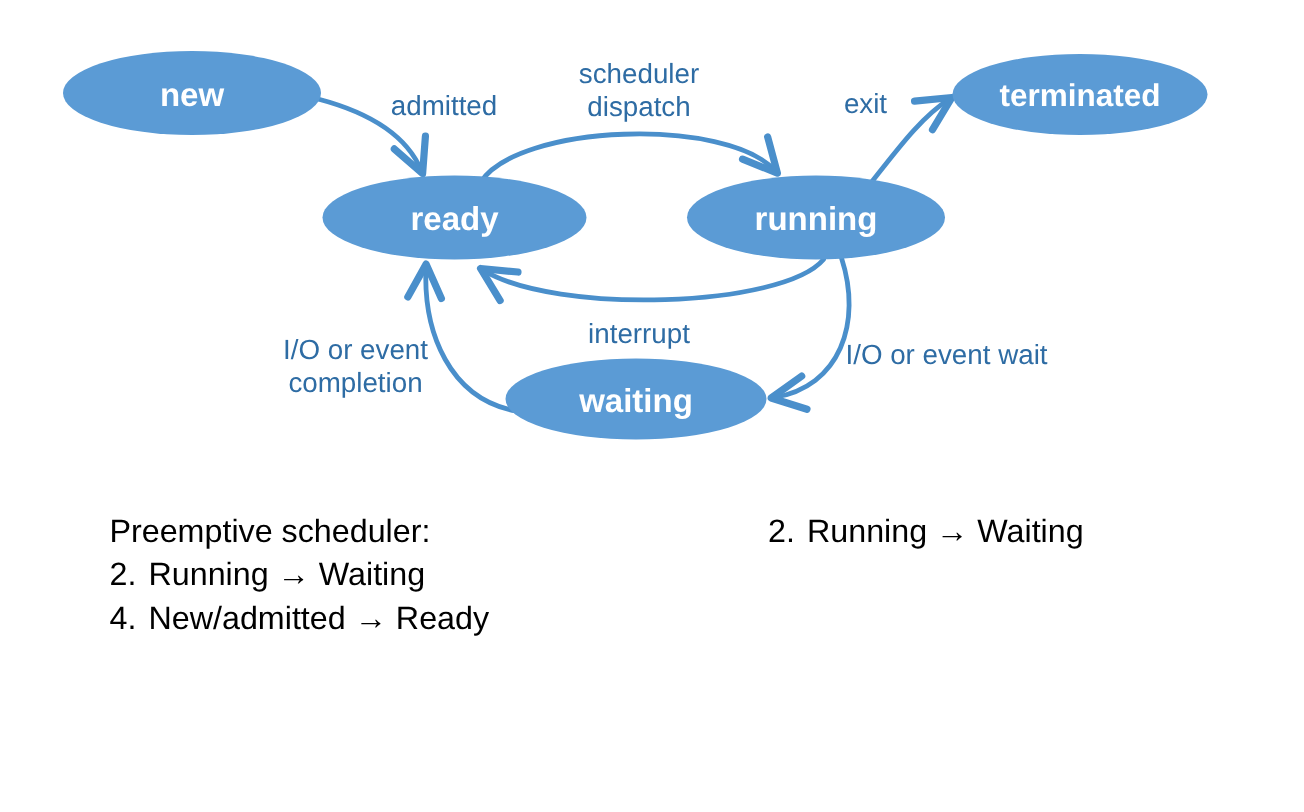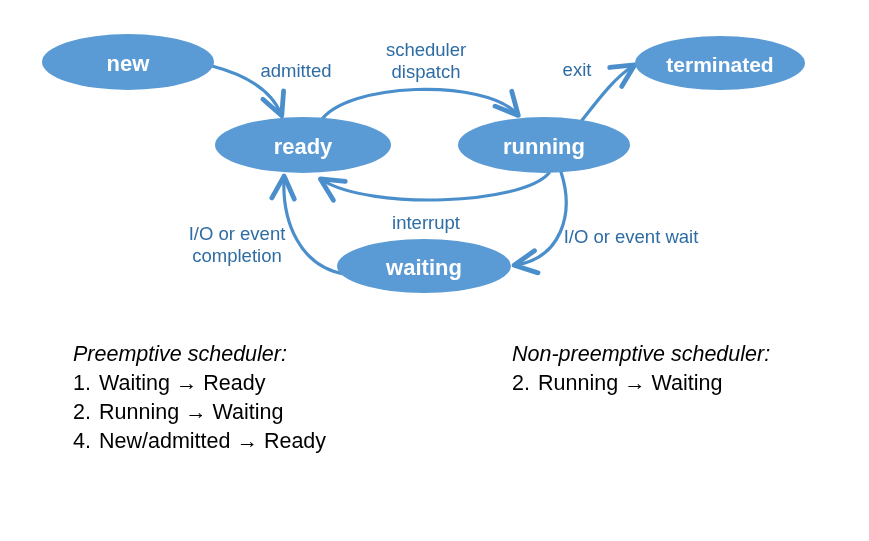--- a/index.html
+++ b/index.html
@@ -37,21 +37,20 @@
   .list-block {
     position: absolute;
     font-family: "Liberation Sans", sans-serif;
     font-size: 21.5px;
     color: #000000;
     line-height: 29px;
     white-space: nowrap;
   }
   .list-title {
     display: block;
-    font-style: italic;
   }
   .list-row {
     display: block;
   }
   .list-num {
     display: inline-block;
     width: 26px;
   }
   #left-list { left: 73px; top: 340px; }
   #right-list { left: 512px; top: 340px; }
@@ -115,28 +114,24 @@
     <text class="edge-label" x="631" y="236" font-size="18.5">I/O or event wait</text>
 
     <text class="edge-label" x="237" y="233" font-size="18.5">I/O or event</text>
     <text class="edge-label" x="237" y="255" font-size="18.5">completion</text>
   </g>
 </svg>
 
 <div class="list-block" id="left-list">
   <span class="list-title">Preemptive scheduler:</span>
   <span class="list-row">
-    <span class="list-num">1.</span><span>Waiting → Ready</span>
-  </span>
-  <span class="list-row">
     <span class="list-num">2.</span><span>Running → Waiting</span>
   </span>
   <span class="list-row">
     <span class="list-num">4.</span><span>New/admitted → Ready</span>
   </span>
 </div>
 
 <div class="list-block" id="right-list">
-  <span class="list-title">Non-preemptive scheduler:</span>
   <span class="list-row">
     <span class="list-num">2.</span><span>Running → Waiting</span>
   </span>
 </div>
 
 </body></html>

